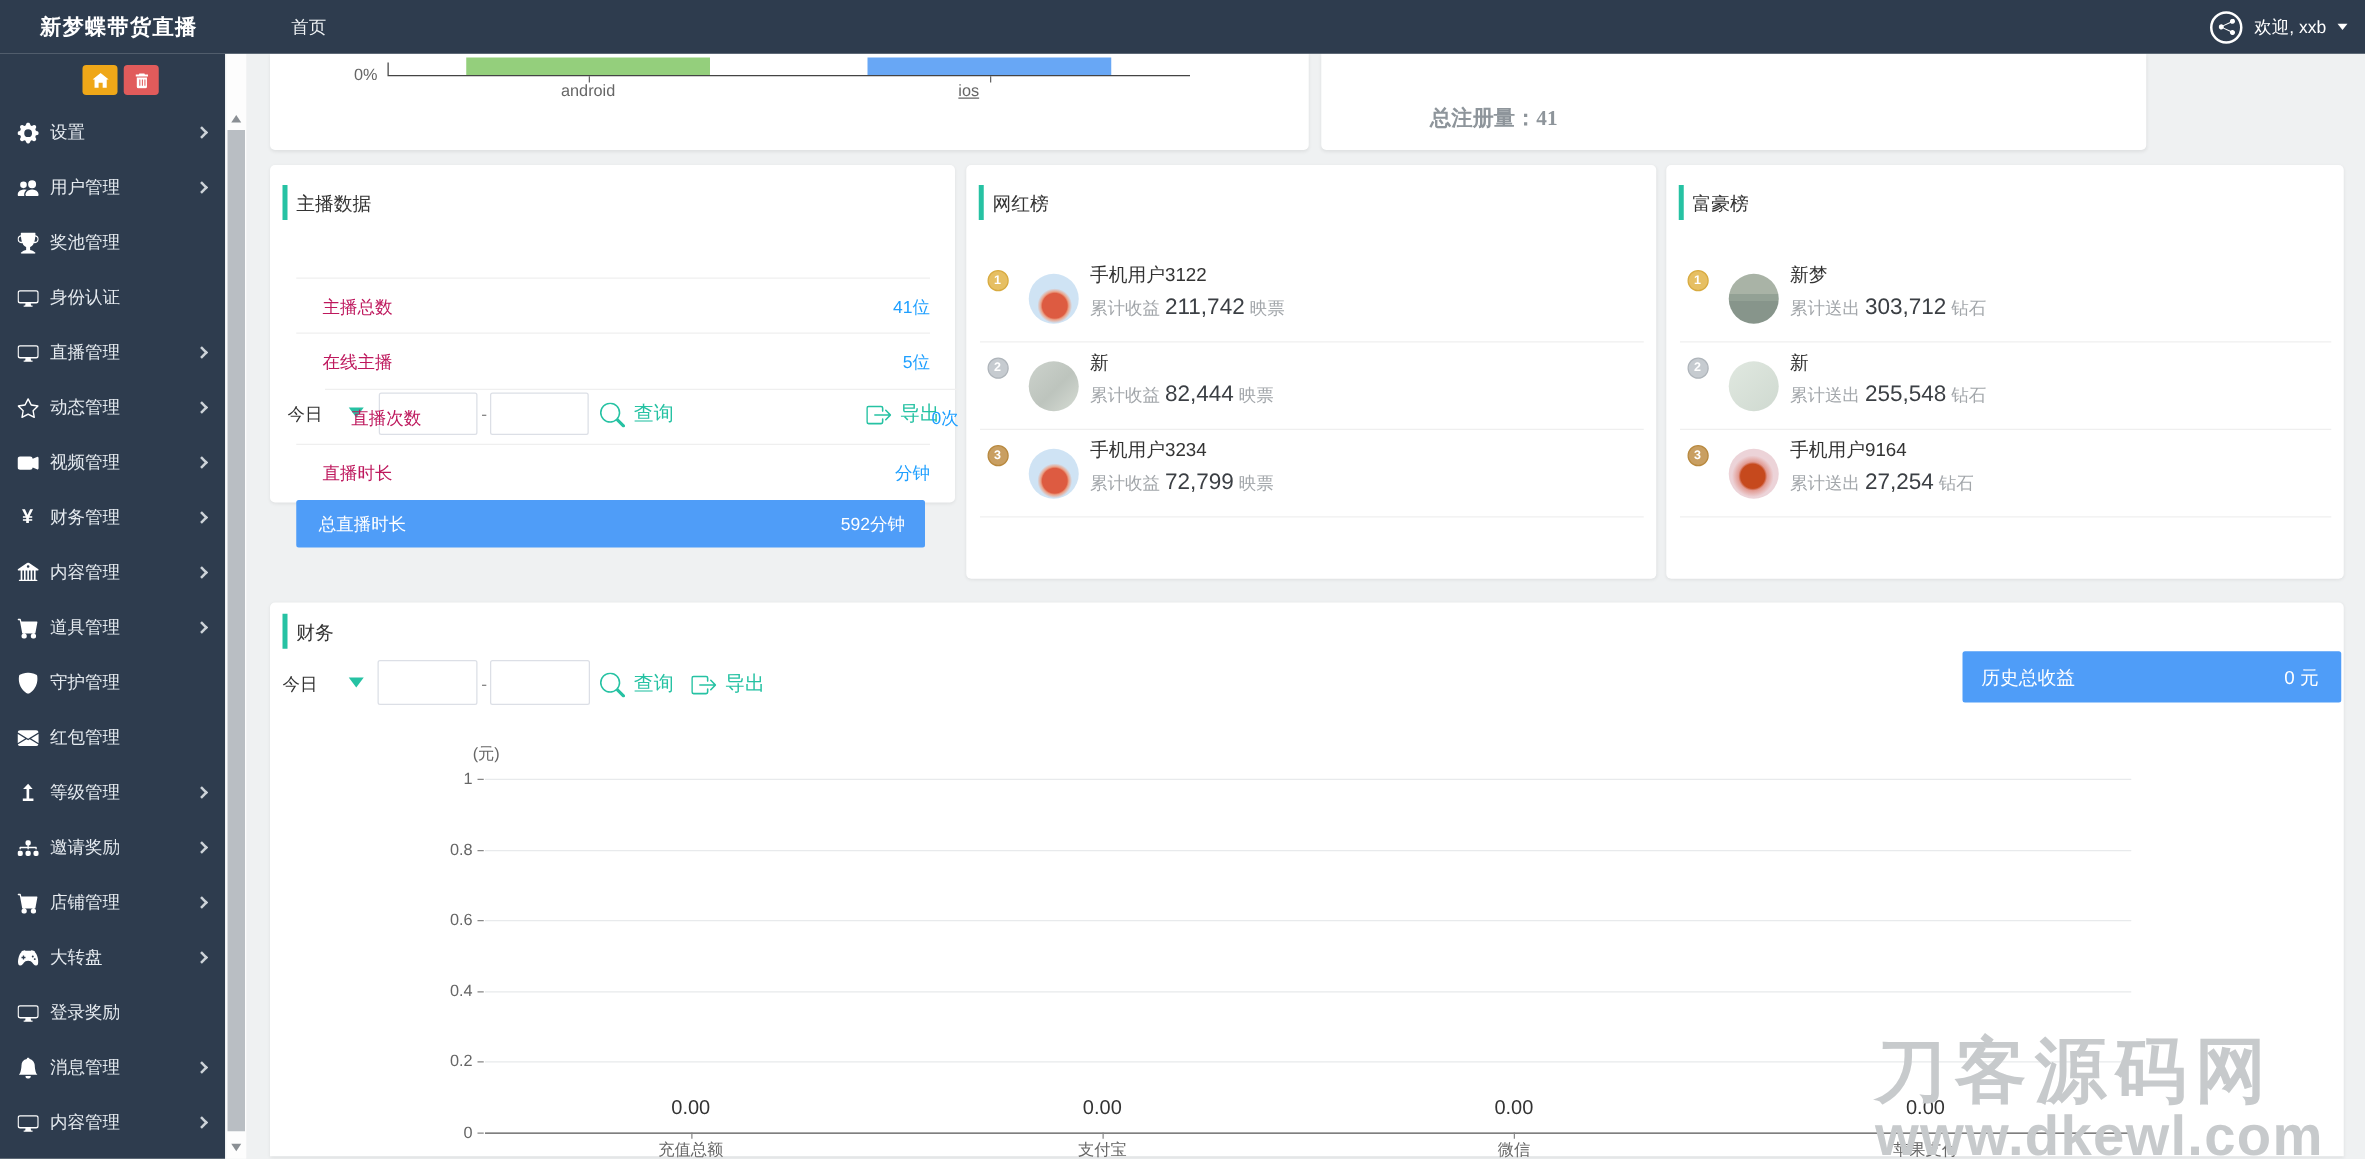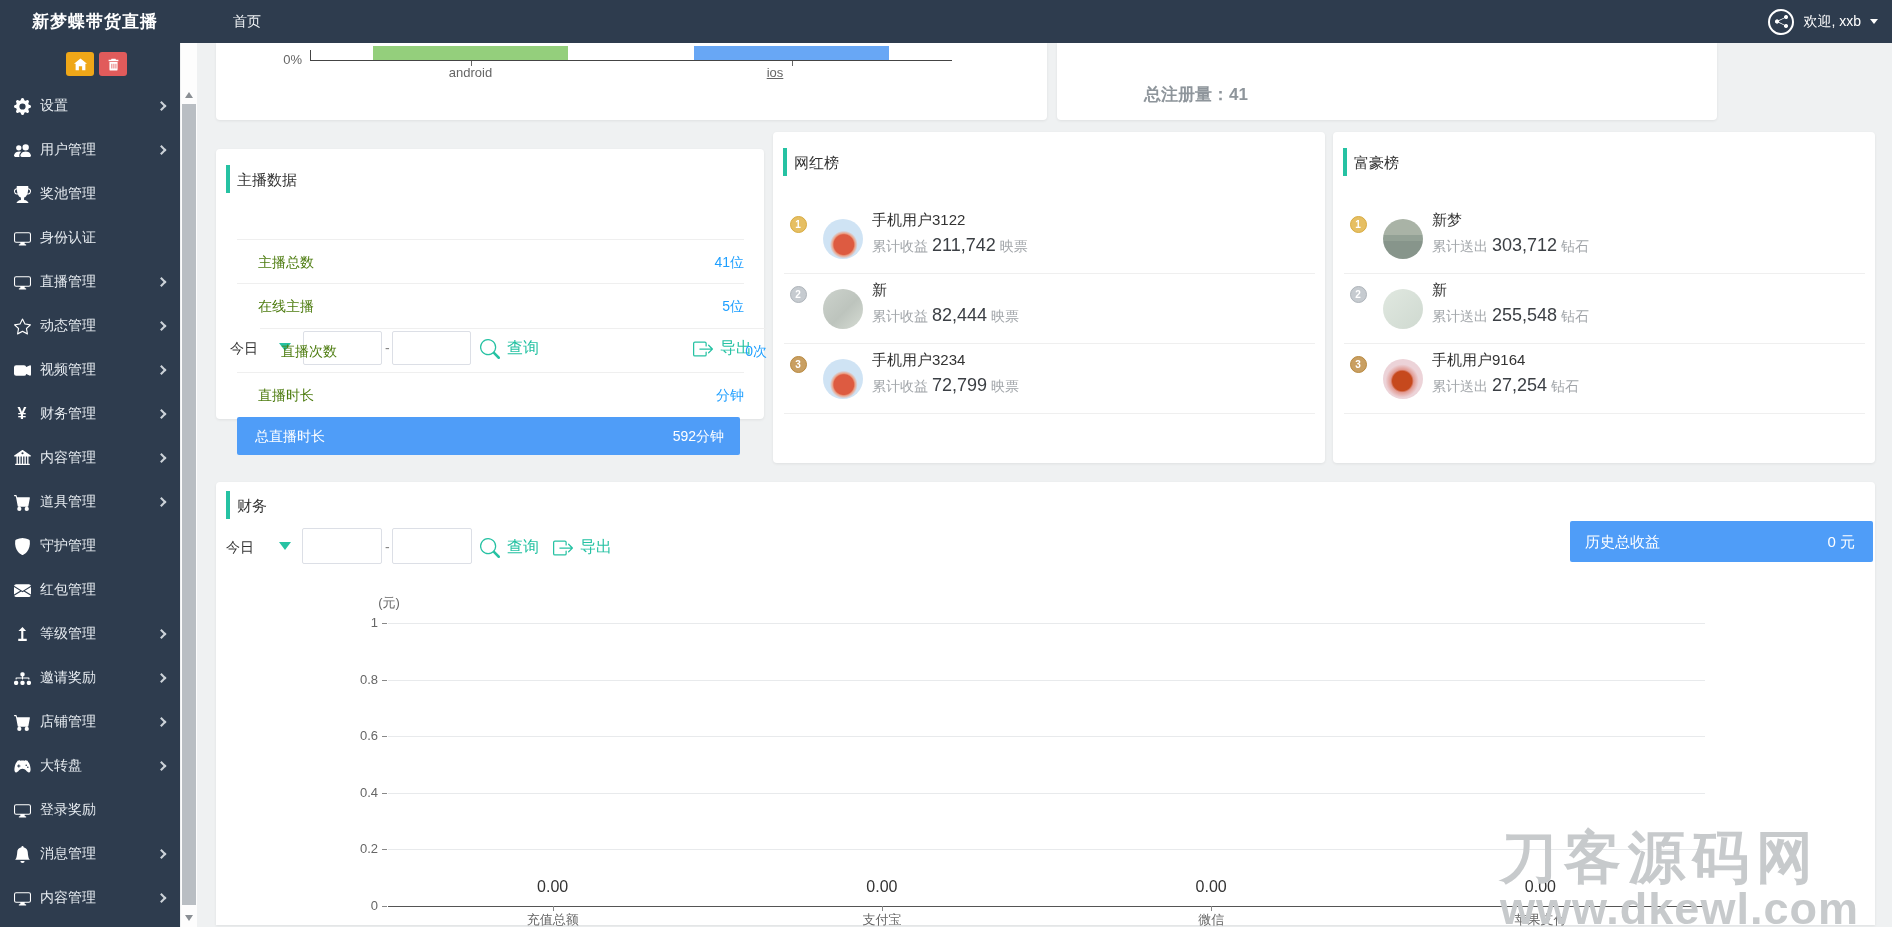--- a/index.html
+++ b/index.html
@@ -37,22 +37,22 @@
   #scroll-thumb { position:absolute; left:1px; top:61px; width:14px; height:801px; background:#b9bec3; cursor:pointer; }
   #scroll-down { position:absolute; left:0; bottom:1px; width:16px; height:16px; display:flex; align-items:center; justify-content:center; cursor:pointer; }
   #scroll-down i { width:0; height:0; border-left:4px solid transparent; border-right:4px solid transparent; border-top:6px solid #8a8f94; }
 
   
   #content-bg { position:absolute; left:197px; top:43px; width:1695px; height:884px; background:#eff1f2; }
   .panel { position:absolute; background:#fff; border-radius:4px; box-shadow:0 1px 3px rgba(0,0,0,.07); }
   .panel-cut { border-top-left-radius:0; border-top-right-radius:0; }
 
   #panel-platform { left:216px; top:43px; width:831px; height:77px; }
-  #panel-register { left:1057px; top:43px; width:660px; height:77px; }
-  #panel-anchor   { left:216px; top:149px; width:548px; height:270px; }
+  #panel-register { left:1057px; top:43px; width:660px; height:77px;font-family:Liberation Serif, serif; }
+  #panel-anchor   { left:216px; top:132px; width:548px; height:270px; }
   #panel-influencer { left:773px; top:132px; width:552px; height:331px; }
   #panel-rich     { left:1333px; top:132px; width:542px; height:331px; }
   #panel-finance  { left:216px; top:482px; width:1659px; height:443px; border-bottom-left-radius:0; border-bottom-right-radius:0; }
 
   
   #pf-ytick { position:absolute; left:40px; top:9px; width:46px; text-align:right; font-size:13px; color:#666; }
   #pf-axis { position:absolute; left:94px; top:17px; width:642px; height:1px; background:#444; }
   #pf-yaxis { position:absolute; left:94px; top:7px; width:1px; height:10px; background:#444; }
   .pf-bar { position:absolute; top:3px; height:14px; }
   .pf-tick { position:absolute; top:18px; width:1px; height:5px; background:#666; }
@@ -67,21 +67,21 @@
   .flt-preset { position:absolute; font-size:14px; color:#333; cursor:pointer; }
   .caret-teal { position:absolute; width:0; height:0; border-left:6px solid transparent; border-right:6px solid transparent; border-top:8px solid #26c2a3; cursor:pointer; }
   .flt-input { position:absolute; width:79px; height:34px; border:1px solid #dcdfe6; border-radius:2px; background:#fff; outline:none; padding:0 6px; font-size:13px; }
   .flt-dash { position:absolute; font-size:14px; color:#888; }
   .teal-btn { position:absolute; display:flex; align-items:center; gap:7px; color:#26c2a3; font-size:16px; cursor:pointer; }
   .teal-btn svg { width:20px; height:20px; fill:#26c2a3; }
 
   
   .stat-row { position:absolute; left:0; width:548px; height:44px; border-top:1px solid #efefef; }
   .stat-row .sep-clip { position:absolute; left:21px; right:20px; top:-1px; height:1px; background:#efefef; }
-  .stat-label { position:absolute; left:42px; top:14px; font-size:14px; color:#4d7c0f; }
+  .stat-label { position:absolute; left:42px; top:14px; font-size:14px; color:#be185d; }
   .stat-value { position:absolute; right:20px; top:14px; font-size:14px; color:#1e9fff; }
   #anchor-highlight { position:absolute; left:21px; top:268px; width:503px; height:38px; background:#4f9df8; border-radius:2px; color:#fff; font-size:14px; }
   #anchor-highlight .hl-label { position:absolute; left:18px; top:11px; }
   #anchor-highlight .hl-value { position:absolute; right:16px; top:11px; }
 
   
   .lb-item { position:absolute; left:11px; right:10px; height:70px; border-bottom:1px solid #efefef; }
   .medal { position:absolute; left:4px; top:16px; width:20px; text-align:center; }
   .medal .rib { width:16px; height:12px; margin:0 auto; }
   .medal.gold .rib { background:linear-gradient(90deg,#e25d5d 0 37%,#f5f6f7 37% 63%,#e25d5d 63% 100%); }

